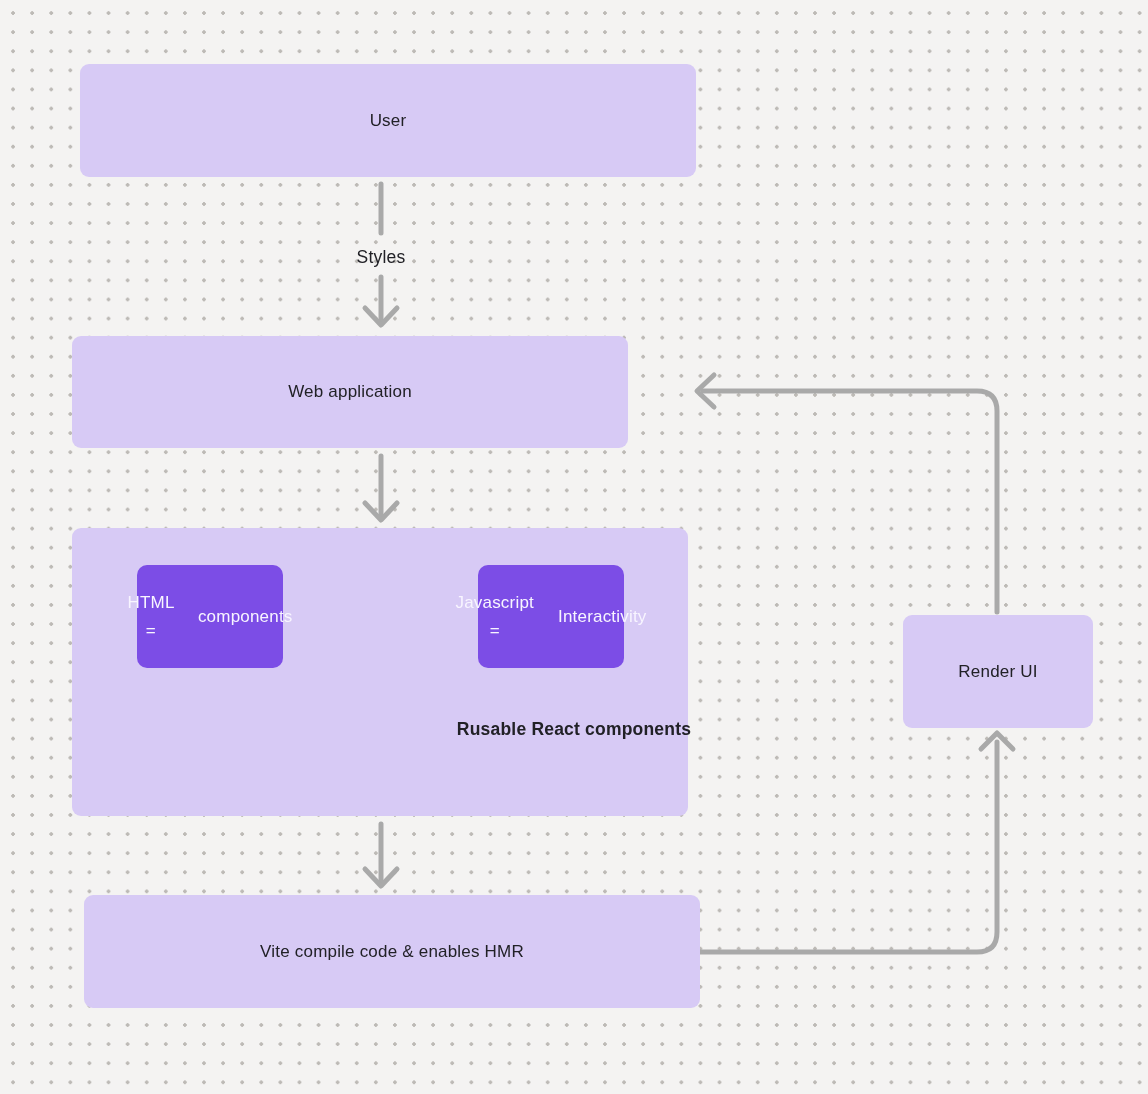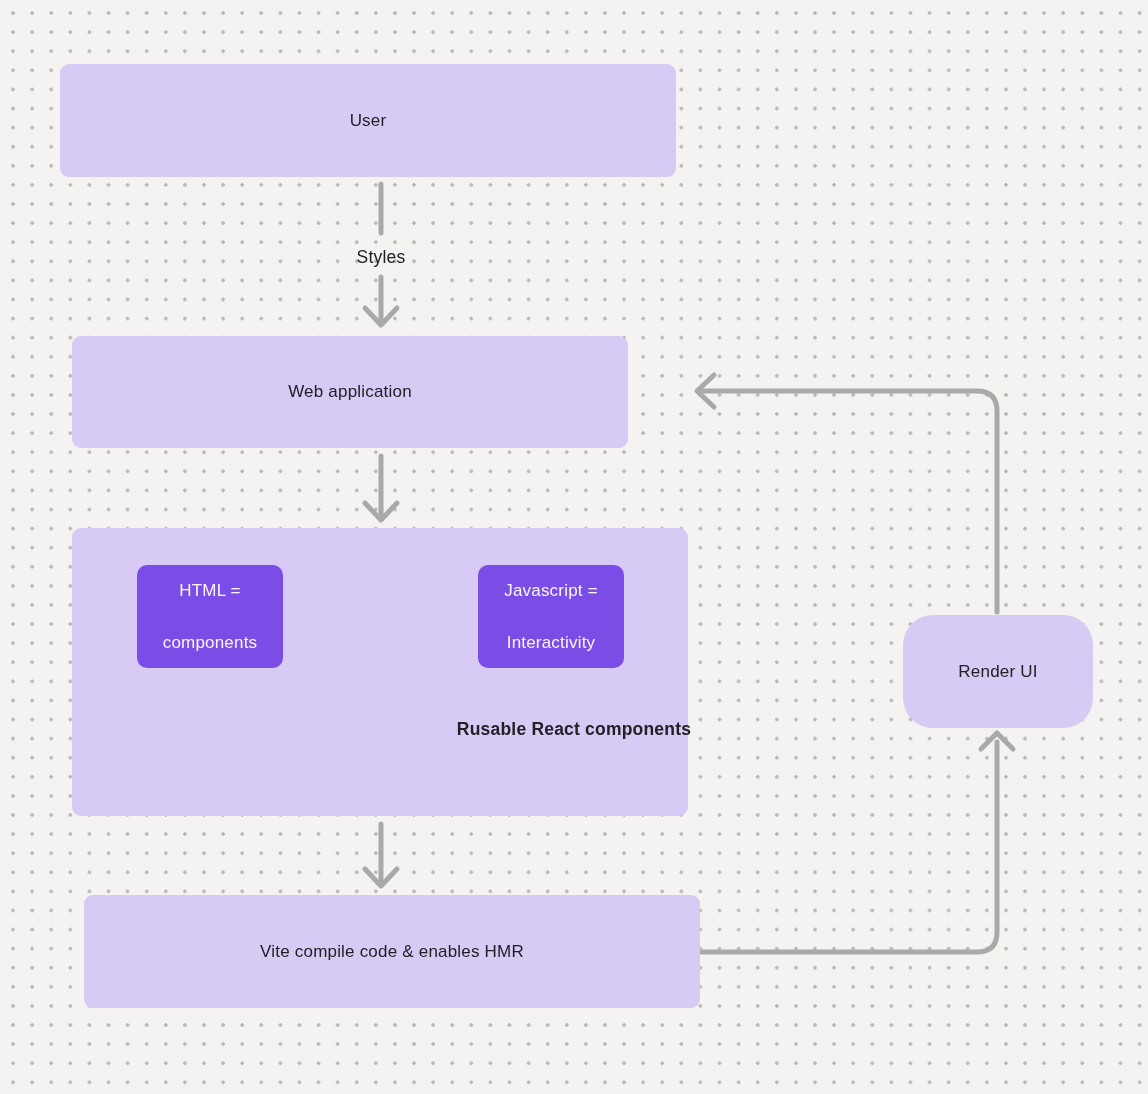--- a/index.html
+++ b/index.html
@@ -19,35 +19,35 @@
     background: #d7caf5;
     border-radius: 9px;
     display: flex;
     align-items: center;
     justify-content: center;
     color: #212126;
     font-size: 17px;
     font-weight: 500;
     letter-spacing: 0.2px;
   }
-  #node-user   { left: 60px;  top: 64px;  width: 616px; height: 113px; }
+  #node-user   { left: 80px;  top: 64px;  width: 616px; height: 113px; }
   #node-web    { left: 72px;  top: 336px; width: 556px; height: 112px; }
   #node-group  { left: 72px;  top: 528px; width: 616px; height: 288px; display: block; }
   #node-vite   { left: 84px;  top: 895px; width: 616px; height: 113px; }
-  #node-render { left: 903px; top: 615px; width: 190px; height: 113px; border-radius: 30px; }
+  #node-render { left: 903px; top: 615px; width: 190px; height: 113px; }
   .chip {
     position: absolute;
     top: 37px;
     width: 146px;
     height: 103px;
     background: #7c4de6;
     border-radius: 10px;
     color: #f8f5ff;
     display: flex;
-    flex-direction: column;
+    flex-direction: row;
     align-items: center;
     justify-content: center;
     text-align: center;
     font-size: 17px;
     font-weight: 500;
     line-height: 28px;
     letter-spacing: 0.2px;
     gap: 24px;
   }
   .chip-1 { left: 65px; }

